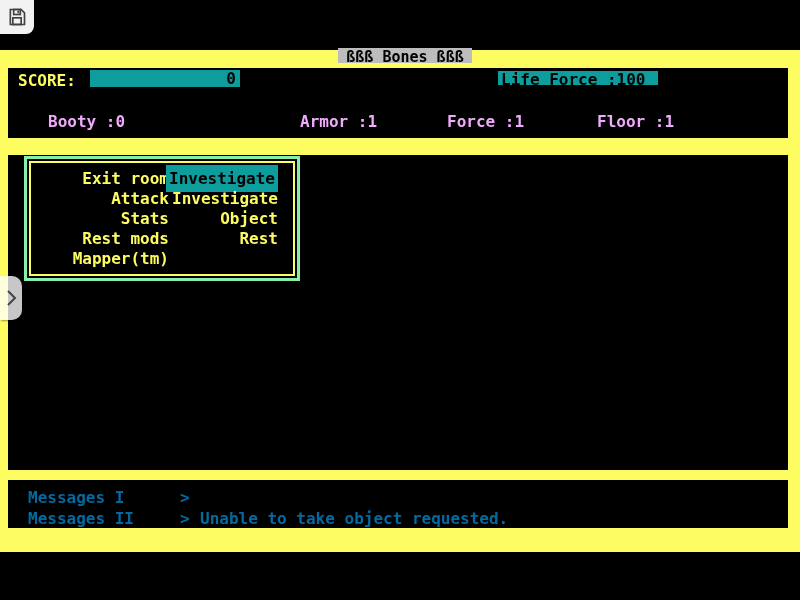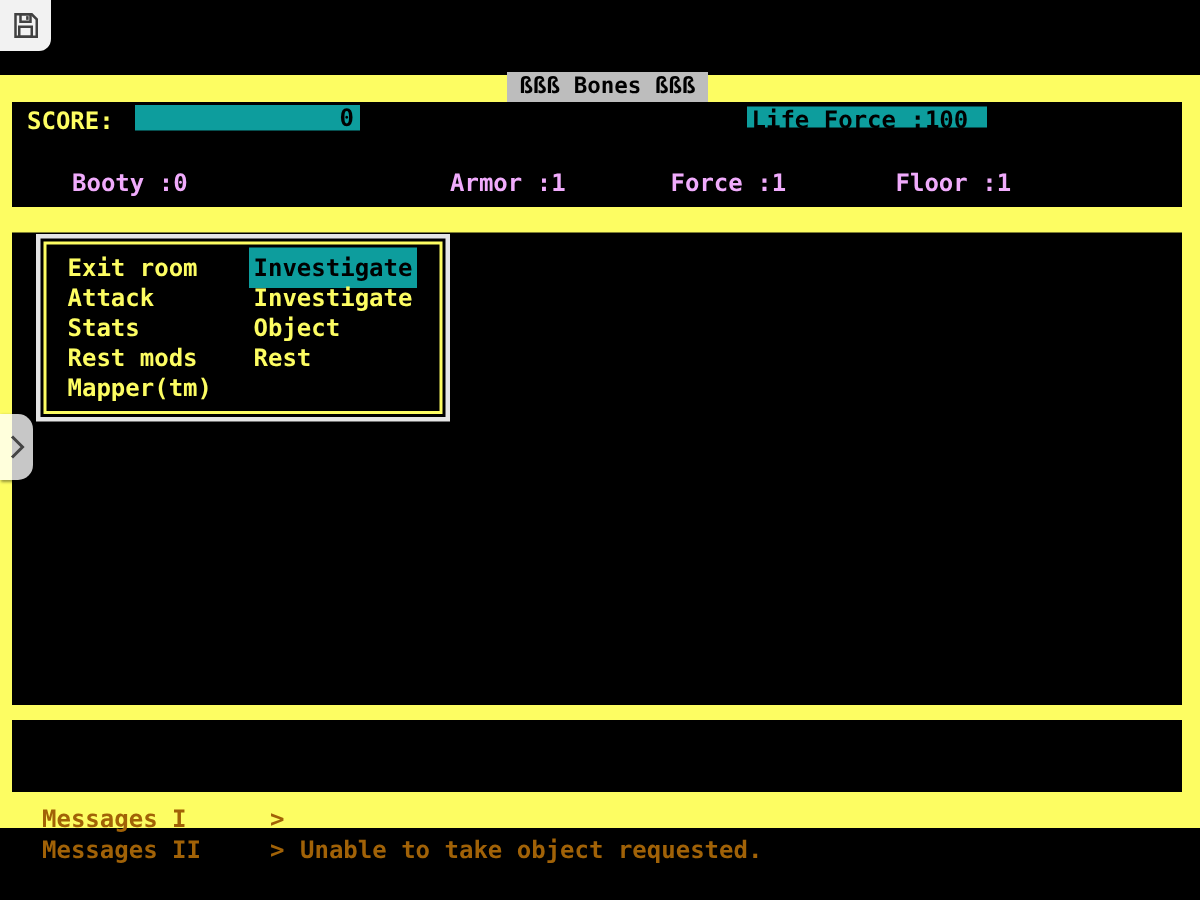--- a/index.html
+++ b/index.html
@@ -15,50 +15,50 @@
     box-shadow:1px 1px 3px rgba(0,0,0,.35);cursor:pointer;padding:0;
   }
   
   .frame{position:absolute;left:0;top:50px;width:800px;height:502px;background:#fdfd62;}
   .panel{position:absolute;background:#000;}
   .score-panel{left:8px;top:68px;width:780px;height:70px;}
   .main-panel{left:8px;top:155px;width:780px;height:315px;}
   .msg-panel{left:8px;top:480px;width:780px;height:48px;}
   
   .title-bar{
-    position:absolute;left:338px;top:48px;width:134px;height:20px;
+    position:absolute;left:338px;top:48px;width:134px;height:15px;
     background:#bdbdbd;color:#000;font-size:15px;line-height:19px;text-align:center;
   }
   
   .score-panel *{position:absolute;font-size:16px;line-height:18px;}
   .score-label{left:10px;top:4px;color:#fdfd62;}
   .score-bar{
     left:82px;top:2px;width:150px;height:17px;background:#0d9d9d;
     color:#000;text-align:right;line-height:17px;font-size:15px;
   }
   .score-bar span{position:static;padding-right:4px;}
   .life-force{left:490px;top:3px;width:157px;height:14px;background:#0d9d9d;color:#000;padding-left:3px;}
   .stat{top:45px;color:#f0abfc;}
   .stat-0{left:40px;} .stat-1{left:292px;} .stat-2{left:439px;} .stat-3{left:589px;}
   
   .menu-box{
     position:absolute;left:16px;top:1px;width:276px;height:125px;
-    border:3px solid #e5e5e5;box-sizing:border-box;
+    border:3px solid #86efac;box-sizing:border-box;text-align:right;
   }
   .menu-inner{
     position:absolute;left:2px;top:2px;right:2px;bottom:2px;
     border:2px solid #fdfd62;box-sizing:border-box;
     display:flex;padding:6px 0 0 14px;
   }
   .menu-col{display:flex;flex-direction:column;}
   .col-left{width:124px;}
   .menu-item{height:20px;line-height:20px;font-size:16px;color:#fdfd62;cursor:pointer;white-space:nowrap;}
   .menu-item .hl{background:#0d9d9d;color:#000;padding:4px 3px;margin-left:-3px;}
   
-  .msg-line{position:absolute;left:0;width:100%;height:20px;color:#a16207;font-size:16px;line-height:20px;margin-top:48px;}
+  .msg-line{position:absolute;left:0;width:100%;height:20px;color:#0369a1;font-size:16px;line-height:20px;}
   .msg-line.l1{top:8px;} .msg-line.l2{top:29px;padding-left:30px;}
   .msg-label{position:absolute;left:20px;}
   .msg-prompt{position:absolute;left:172px;}
   .msg-text{position:absolute;left:192px;white-space:nowrap;}
   
   .drawer-handle{
     position:absolute;left:0;top:276px;width:22px;height:44px;
     background:rgba(255,255,255,0.78);border:none;border-radius:0 10px 10px 0;
     display:flex;align-items:center;justify-content:center;cursor:pointer;padding:0;
     box-shadow:1px 1px 2px rgba(0,0,0,.4);

